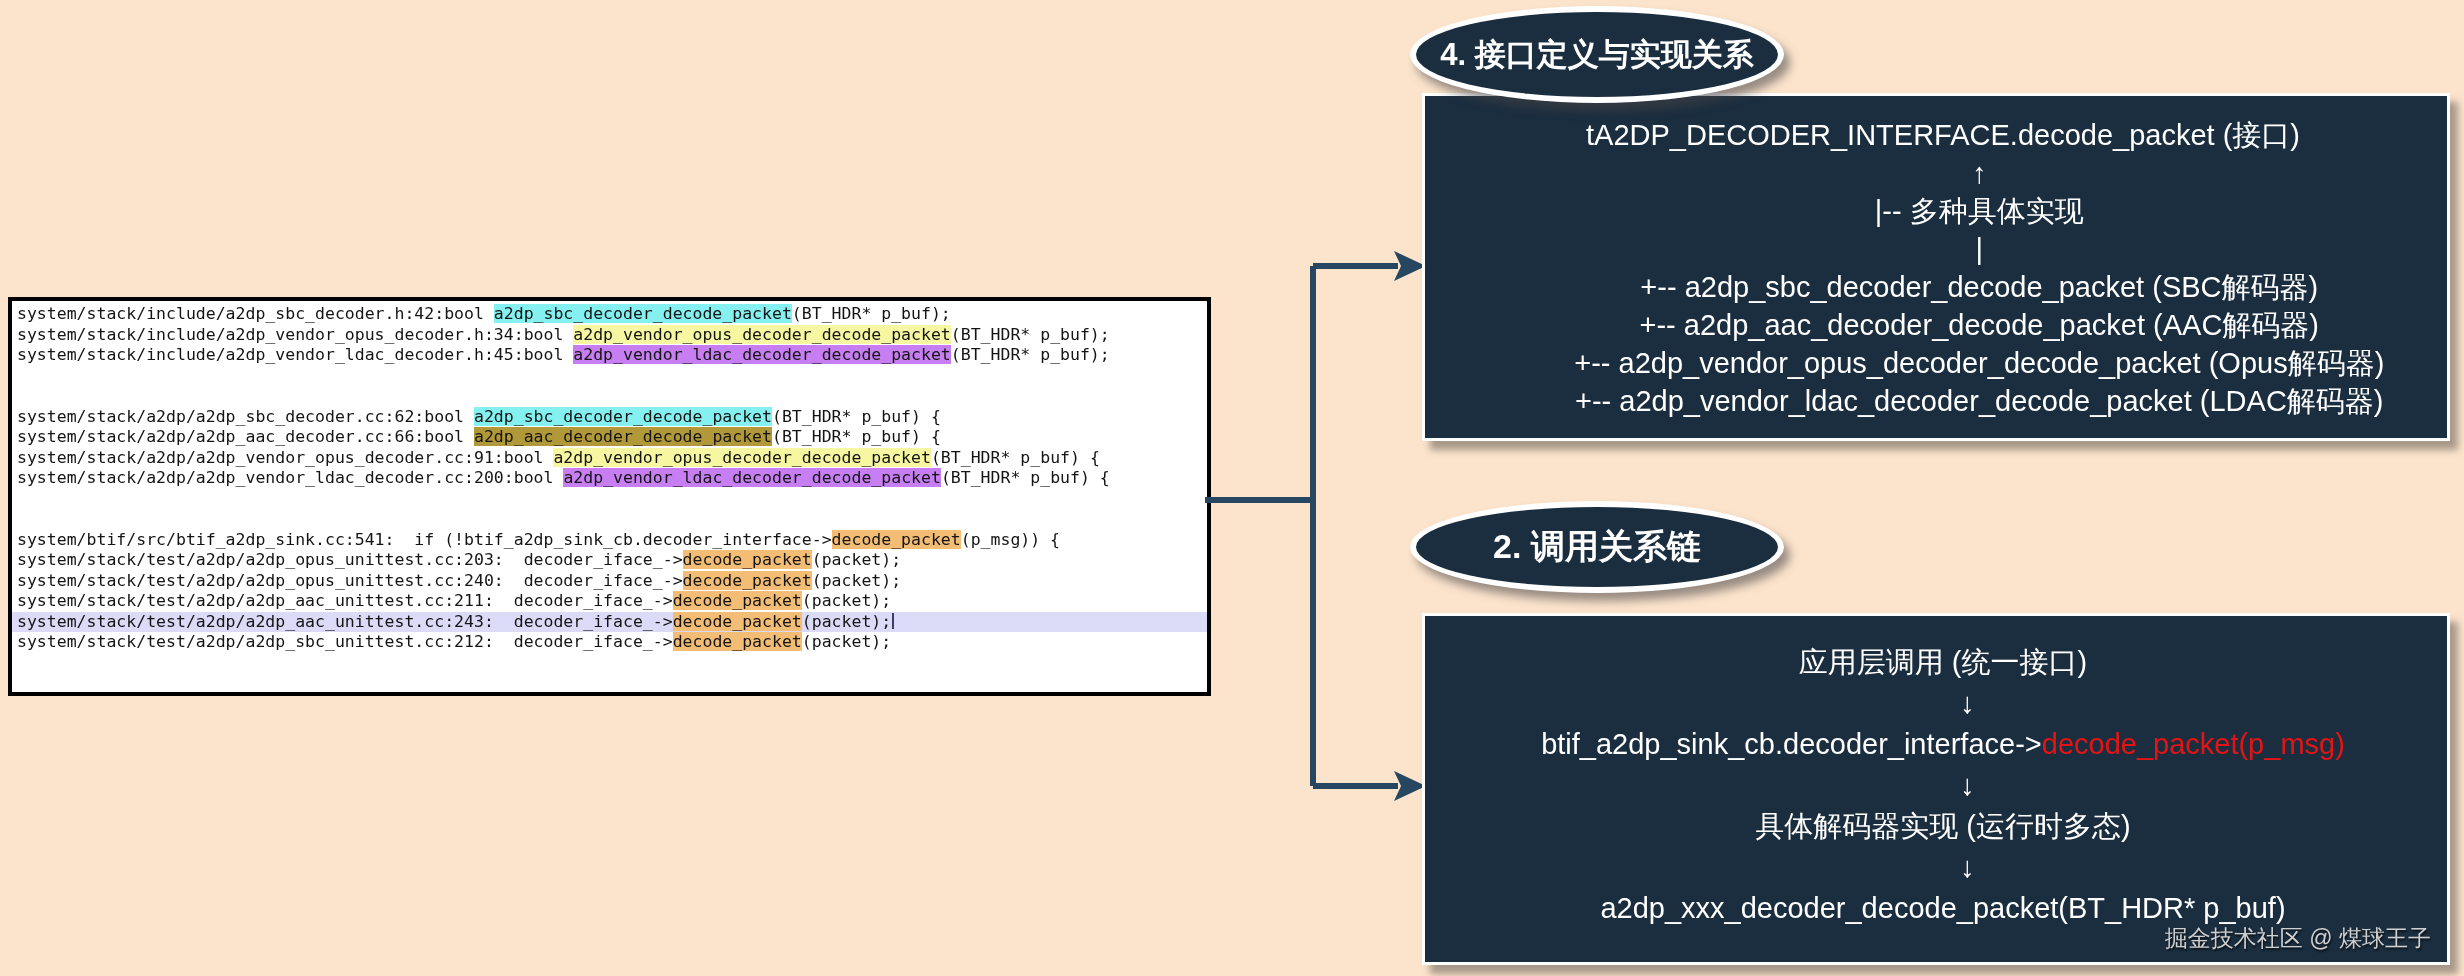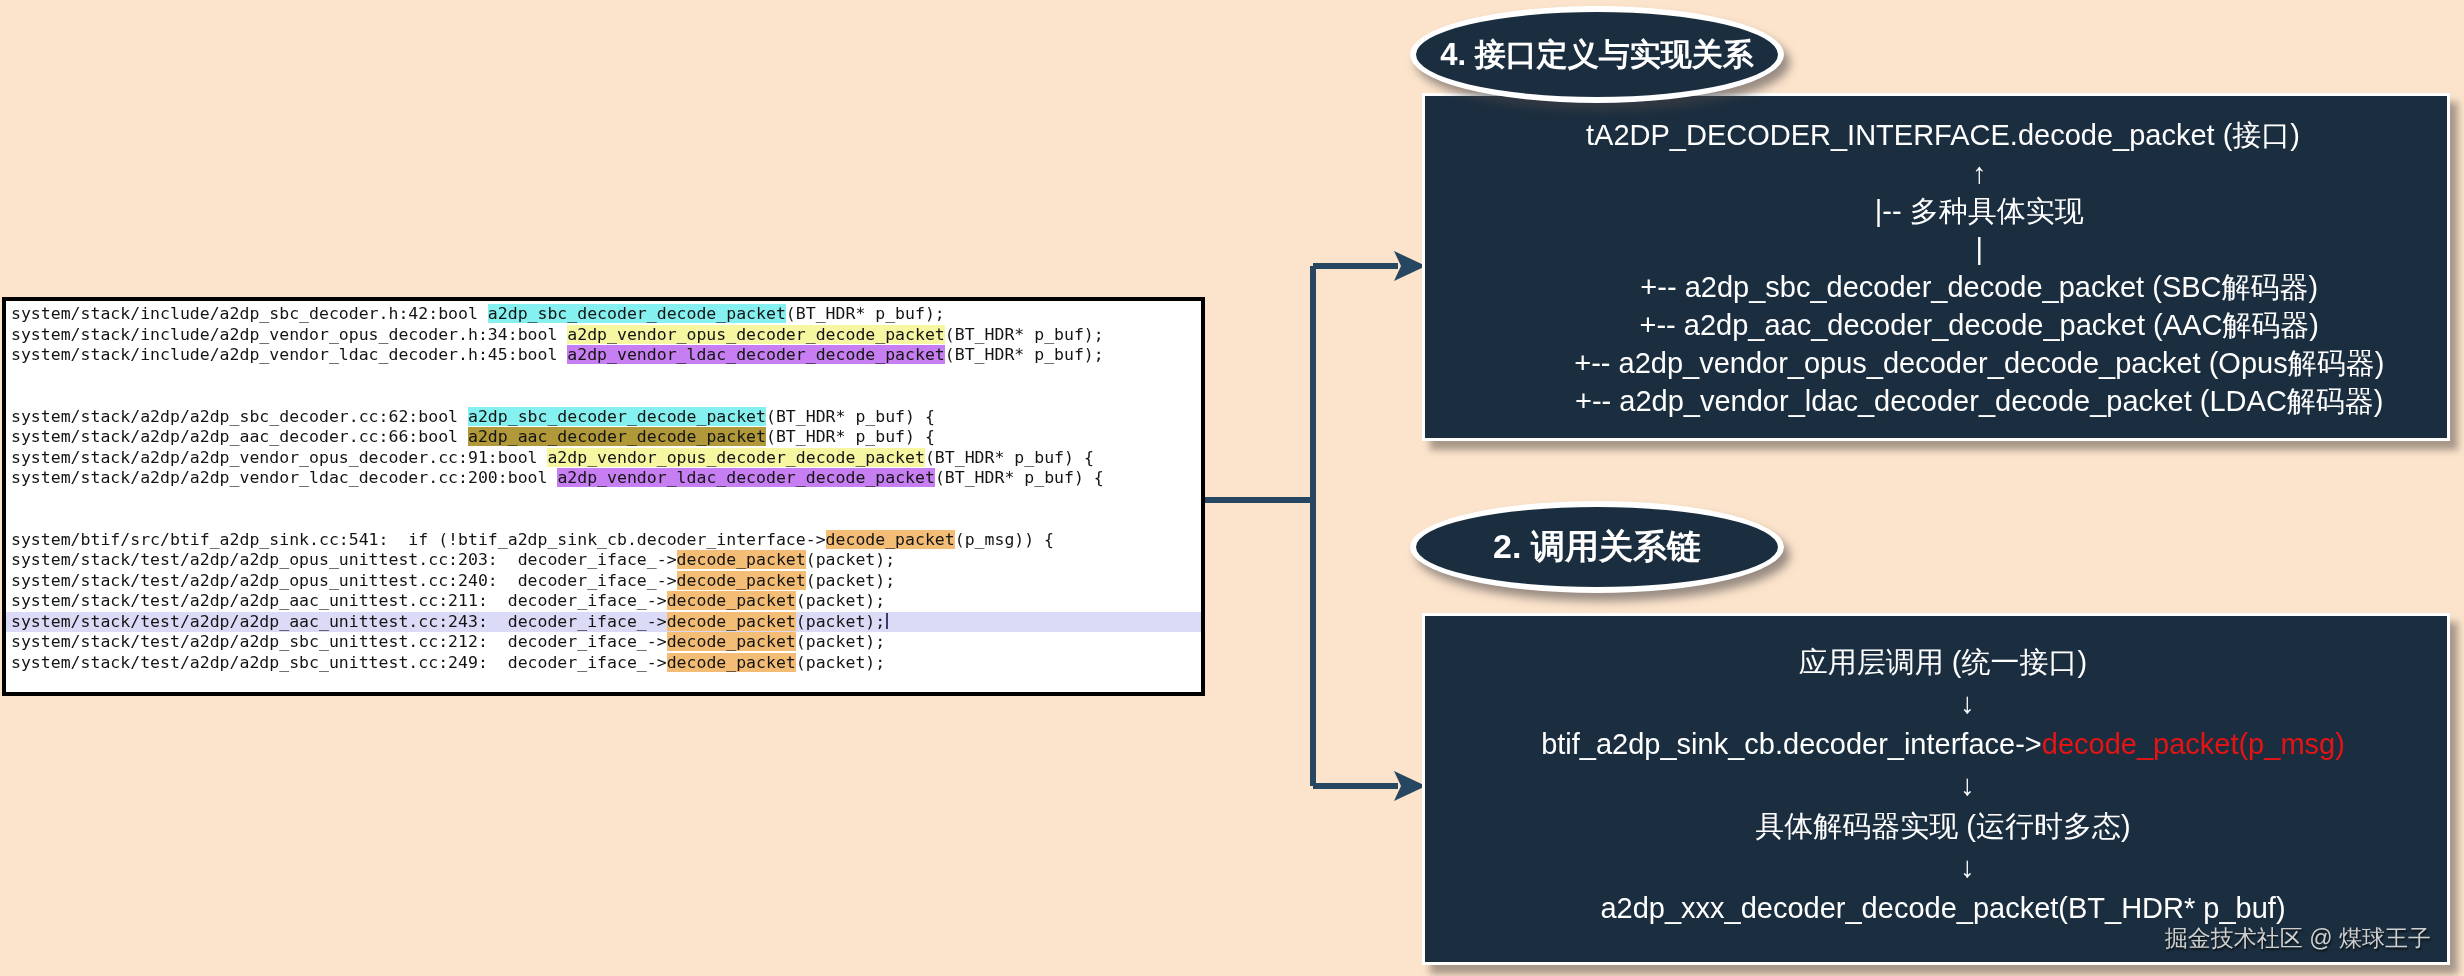--- a/index.html
+++ b/index.html
@@ -10,21 +10,21 @@
     --hl-violet:#c67ef2; --hl-orange:#f3bd75; --row-selection:#dbdbf7;
   }
   html,body{margin:0;padding:0;}
   .canvas{
     position:relative; width:2464px; height:976px;
     background:var(--background); overflow:hidden;
     font-family:"Liberation Sans", sans-serif;
   }
   
   .code-panel{
-    position:absolute; left:2px; top:297px; width:1203px; height:399px;
+    position:absolute; left:8px; top:297px; width:1203px; height:399px;
     background:var(--code-bg); border:4px solid var(--code-border);
     box-sizing:border-box; overflow:hidden; padding-top:3px;
   }
   .code-line{
     display:block; white-space:pre; padding-left:5px;
     font-family:"DejaVu Sans Mono", monospace;
     font-size:16.5px; line-height:20.5px; height:20.5px;
     color:var(--code-text);
   }
   .code-line.selected{background:var(--row-selection);}
@@ -82,21 +82,20 @@
         <div class="code-line"><span>system/stack/a2dp/a2dp_vendor_opus_decoder.cc:91:bool </span><span class="hl-yellow">a2dp_vendor_opus_decoder_decode_packet</span><span>(BT_HDR* p_buf) {</span></div>
         <div class="code-line"><span>system/stack/a2dp/a2dp_vendor_ldac_decoder.cc:200:bool </span><span class="hl-violet">a2dp_vendor_ldac_decoder_decode_packet</span><span>(BT_HDR* p_buf) {</span></div>
         <div class="code-line">&nbsp;</div>
         <div class="code-line">&nbsp;</div>
         <div class="code-line"><span>system/btif/src/btif_a2dp_sink.cc:541:  if (!btif_a2dp_sink_cb.decoder_interface-&gt;</span><span class="hl-orange">decode_packet</span><span>(p_msg)) {</span></div>
         <div class="code-line"><span>system/stack/test/a2dp/a2dp_opus_unittest.cc:203:  decoder_iface_-&gt;</span><span class="hl-orange">decode_packet</span><span>(packet);</span></div>
         <div class="code-line"><span>system/stack/test/a2dp/a2dp_opus_unittest.cc:240:  decoder_iface_-&gt;</span><span class="hl-orange">decode_packet</span><span>(packet);</span></div>
         <div class="code-line"><span>system/stack/test/a2dp/a2dp_aac_unittest.cc:211:  decoder_iface_-&gt;</span><span class="hl-orange">decode_packet</span><span>(packet);</span></div>
         <div class="code-line selected"><span>system/stack/test/a2dp/a2dp_aac_unittest.cc:243:  decoder_iface_-&gt;</span><span class="hl-orange">decode_packet</span><span>(packet);</span><span class="caret"></span></div>
         <div class="code-line"><span>system/stack/test/a2dp/a2dp_sbc_unittest.cc:212:  decoder_iface_-&gt;</span><span class="hl-orange">decode_packet</span><span>(packet);</span></div>
-        <div class="code-line"><span>system/stack/test/a2dp/a2dp_sbc_unittest.cc:249:  decoder_iface_-&gt;</span><span class="hl-orange">decode_packet</span><span>(packet);</span></div>
       </div>
   </div>
 
   <svg class="connector" width="240" height="580" viewBox="0 0 240 580">
     <polyline points="5,260 113,260" fill="none" stroke="var(--arrow)" stroke-width="6"></polyline>
     <polyline points="113,26 113,546" fill="none" stroke="var(--arrow)" stroke-width="6"></polyline>
     <polyline points="113,26 198,26" fill="none" stroke="var(--arrow)" stroke-width="6"></polyline>
     <polyline points="113,546 198,546" fill="none" stroke="var(--arrow)" stroke-width="6"></polyline>
     <polygon points="226,26 194,11 201,26 194,41" fill="var(--arrow)"></polygon>
     <polygon points="226,546 194,531 201,546 194,561" fill="var(--arrow)"></polygon>

